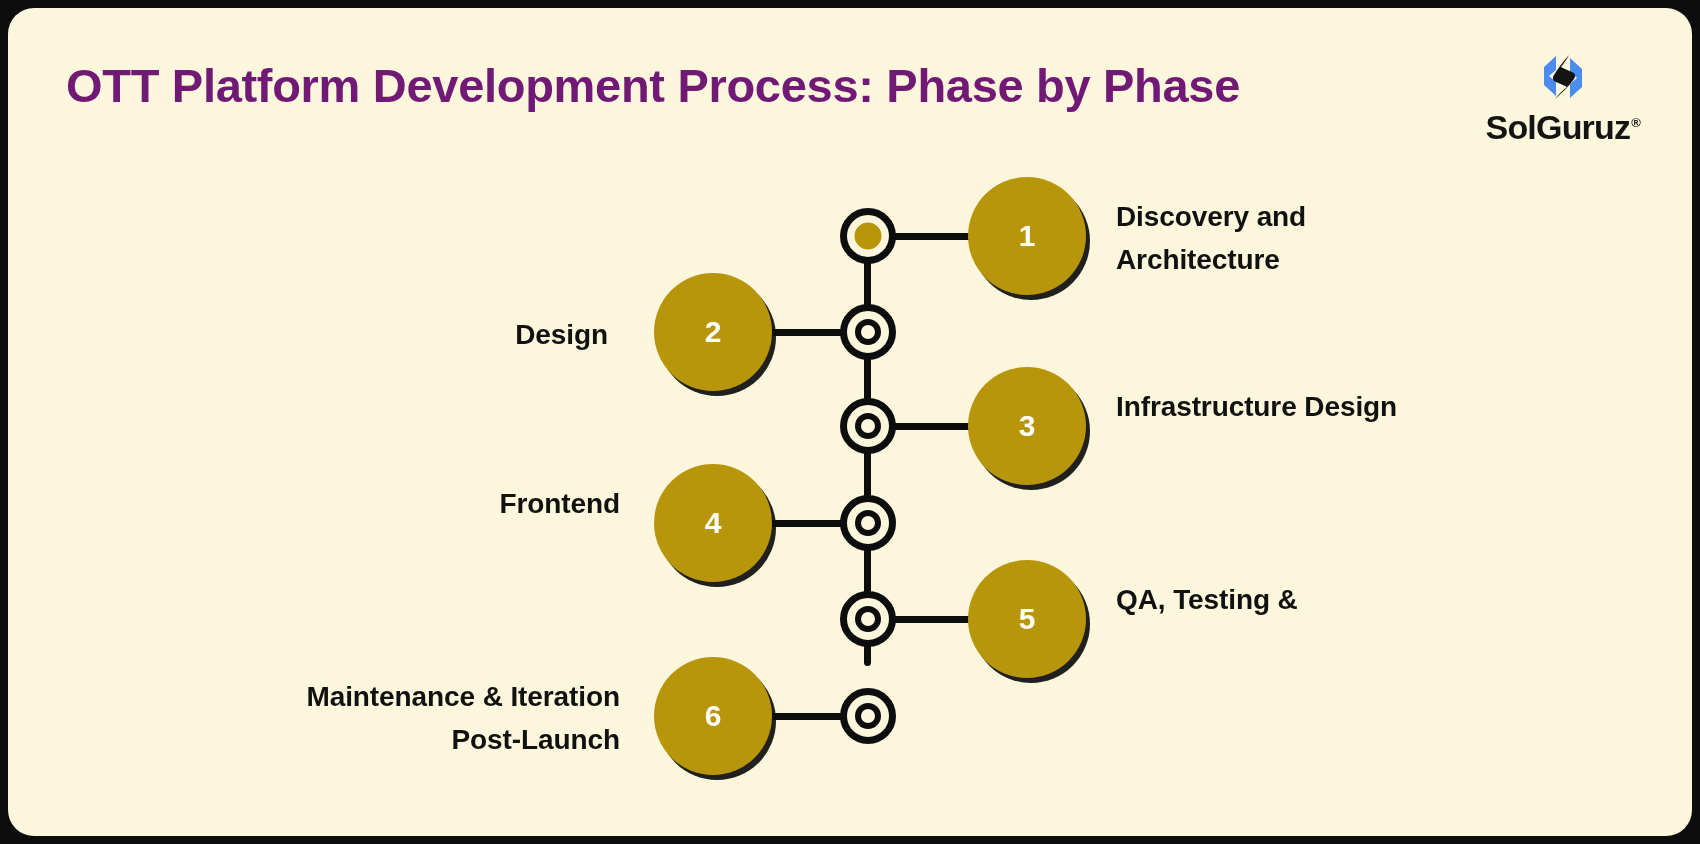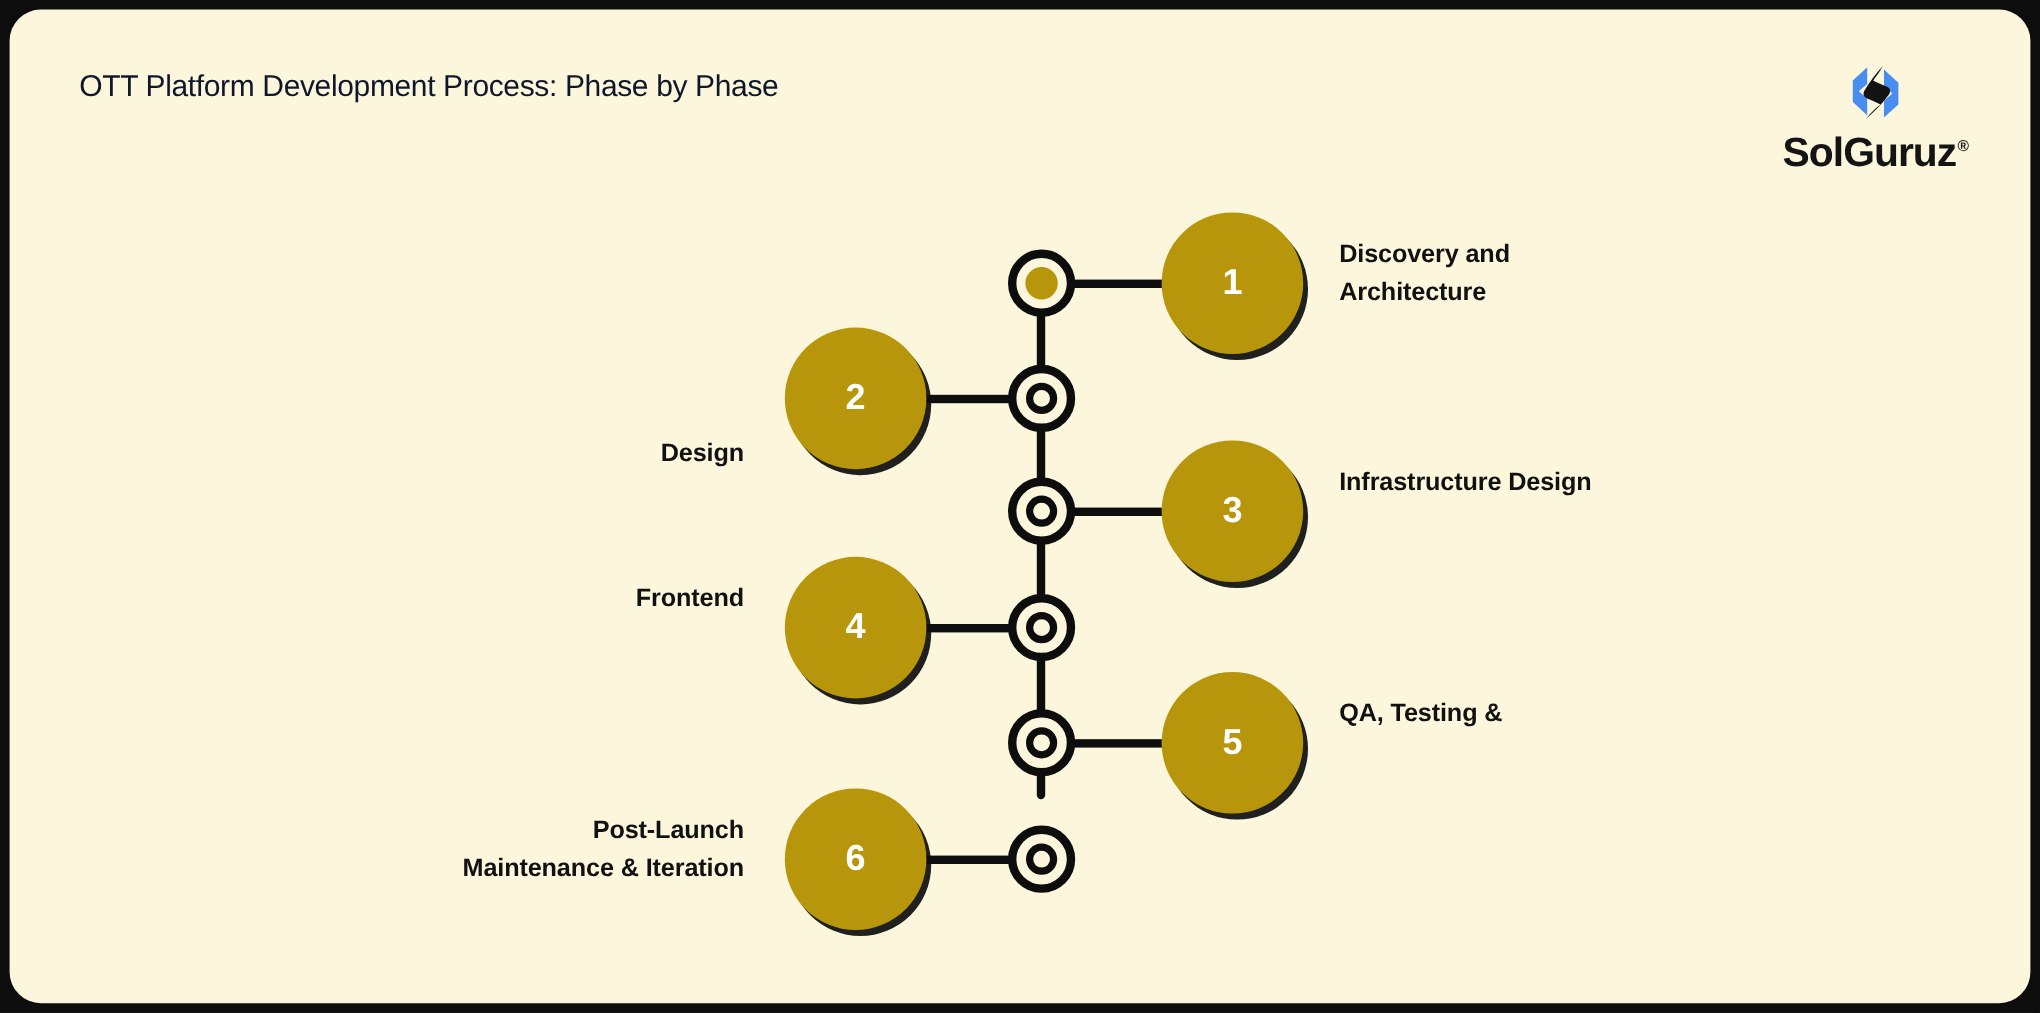--- a/index.html
+++ b/index.html
@@ -25,23 +25,23 @@
   
   .header {
     position: absolute;
     left: 0; top: 0; right: 0;
     height: 120px;
   }
   .page-title {
     position: absolute;
     left: 58px;
     top: 50px;
-    font-size: 25px;
-    font-weight: 400;
-    color: #0f172a;
+    font-size: 47px;
+    font-weight: 700;
+    color: #701a75;
     letter-spacing: -0.3px;
     white-space: nowrap;
   }
   .brand {
     position: absolute;
     right: 52px;
     top: 46px;
     display: flex;
     align-items: center;
     gap: 8px;
@@ -133,21 +133,21 @@
   }
   .bubble-num {
     color: #ffffff;
     font-size: 30px;
     font-weight: 700;
     line-height: 1;
   }
 
   .caption {
     position: absolute;
-    font-size: 21px;
+    font-size: 28px;
     font-weight: 600;
     color: #111111;
     line-height: 1.52;
     letter-spacing: -0.1px;
   }
   .caption.right { text-align: left; }
   .caption.left  { text-align: right; }
 </style>
 </head>
 <body>
@@ -186,21 +186,21 @@
     </div>
 
     <div class="row" style="top:206px;">
       <div class="connector" style="left:760px; width:80px;"></div>
       <div class="marker">
         <div class="marker-inner"></div>
       </div>
       <div class="bubble" style="left:646px;">
         <span class="bubble-num">2</span>
       </div>
-      <div class="caption left" style="left:200px; top:-18px; width:412px;margin-top:48px;">
+      <div class="caption left" style="left:188px; top:-18px; width:412px;">
         <div>Design</div>
       </div>
     </div>
 
     <div class="row" style="top:300px;">
       <div class="connector" style="left:880px; width:90px;"></div>
       <div class="marker">
         <div class="marker-inner"></div>
       </div>
       <div class="bubble" style="left:960px;">
@@ -239,19 +239,19 @@
 
     <div class="row" style="top:590px;">
       <div class="connector" style="left:760px; width:80px;"></div>
       <div class="marker">
         <div class="marker-inner"></div>
       </div>
       <div class="bubble" style="left:646px;">
         <span class="bubble-num">6</span>
       </div>
       <div class="caption left" style="left:120px; top:-40px; width:492px;">
+        <div>Maintenance &amp; Iteration</div>
         <div>Post-Launch</div>
-        <div>Maintenance &amp; Iteration</div>
       </div>
     </div>
 
   </div>
 </div>
 
 </body></html>

